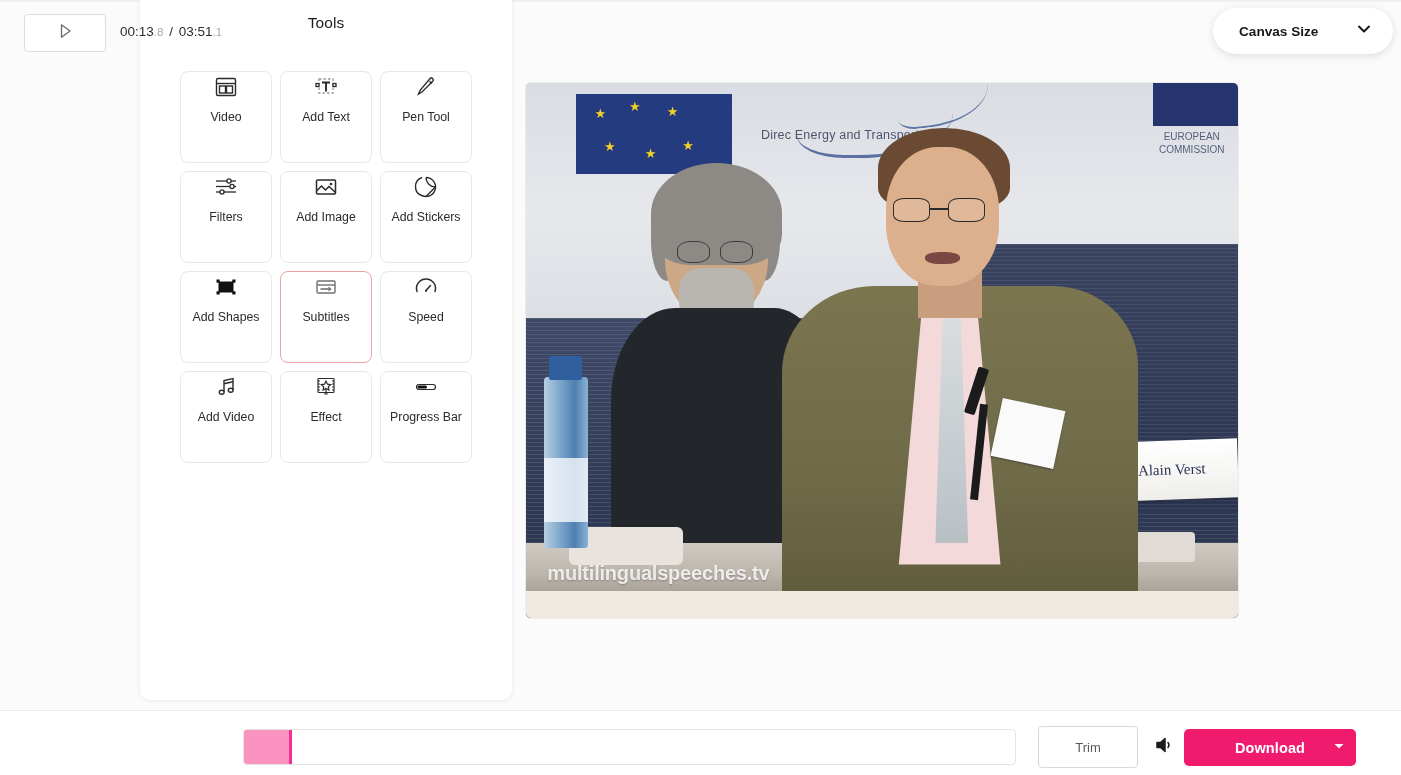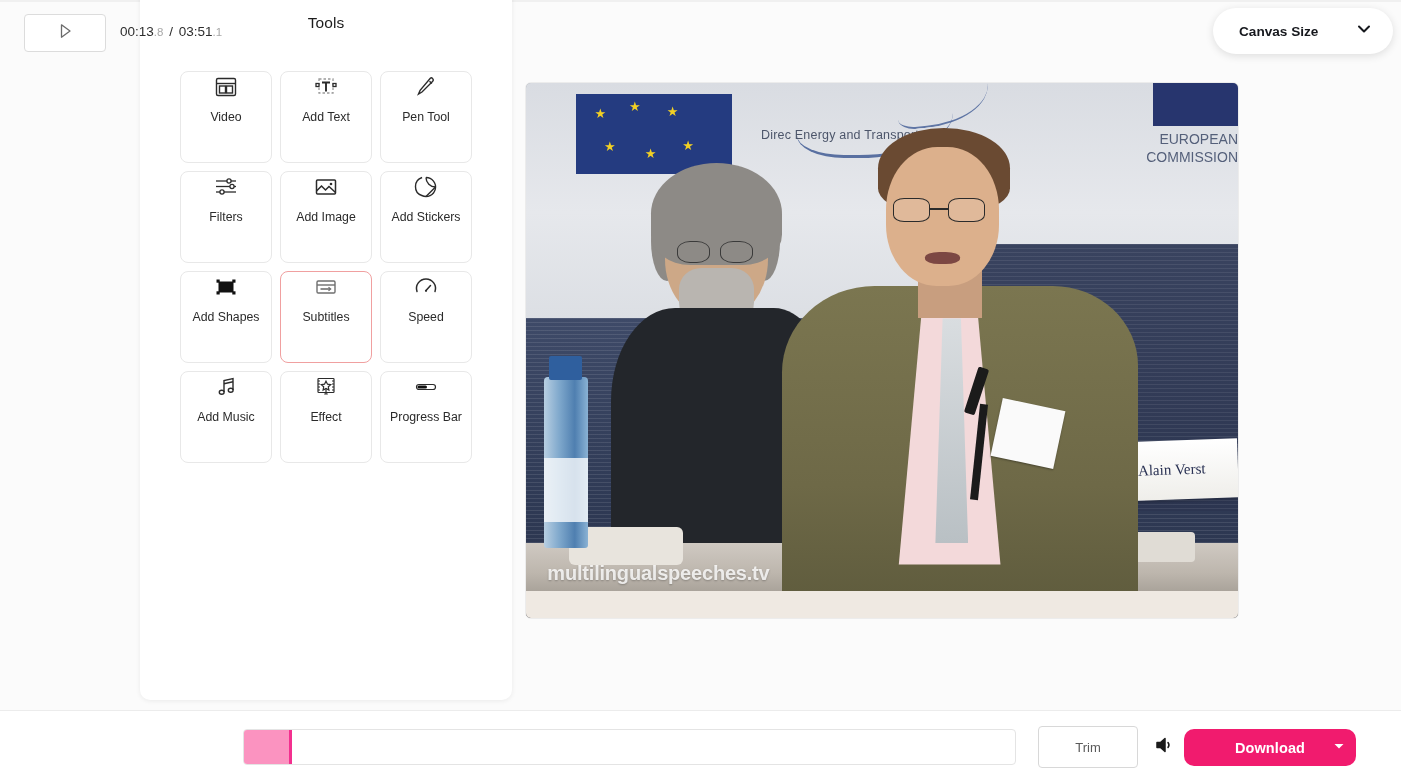--- a/index.html
+++ b/index.html
@@ -202,24 +202,24 @@
   .v-ec-flag {
     position: absolute;
     right: 0%; top: 0%;
     width: 12%; height: 8%;
     background: #27356e;
   }
   .v-ec-text {
     position: absolute;
     right: 0%; top: 9%;
     width: 13%;
-    font-size: 14px;
+    font-size: 10px;
     color: #3d4a68;
     line-height: 1.25;
-    text-align: right;
+    text-align: center;
     opacity: .85;
   }
 
   
   .v-table {
     position: absolute;
     left: 0; bottom: 0;
     width: 100%; height: 14%;
     background: linear-gradient(180deg,#cfc9c2 0%,#bdb6ad 40%,#8d877f 100%);
   }
@@ -528,21 +528,21 @@
     cursor: pointer;
   }
 
   .download-btn {
     position: absolute;
     left: 1168px; top: 730px;
     left: auto; right: 45px;
     top: 729px;
     width: 172px; height: 37px;
     background: #f11b6e;
-    border-radius: 10px;
+    border-radius: 5px;
     display: flex;
     align-items: center;
     justify-content: center;
     cursor: pointer;
   }
   .download-label {
     font-size: 14.5px;
     font-weight: bold;
     color: #ffffff;
     letter-spacing: .1px;
@@ -679,21 +679,21 @@
 
         <div class="tool-tile">
           <span class="tool-icon">
             <svg width="26" height="26" viewBox="0 0 26 26" fill="none" stroke="#2b2b2b" stroke-width="1.4">
               <path d="M11 18V6.5l9-2V16"></path>
               <ellipse cx="8.7" cy="18.2" rx="2.4" ry="2"></ellipse>
               <ellipse cx="17.7" cy="16.2" rx="2.4" ry="2"></ellipse>
               <path d="M11 9.8l9-2"></path>
             </svg>
           </span>
-          <span class="tool-label">Add Music</span>
+          <span class="tool-label">Add Video</span>
         </div>
 
         <div class="tool-tile">
           <span class="tool-icon">
             <svg width="26" height="26" viewBox="0 0 26 26" fill="none" stroke="#2b2b2b" stroke-width="1.2">
               <rect x="5" y="4.5" width="16" height="14" rx="0.8"></rect>
               <path d="M5 7h2M5 10h2M5 13h2M5 16h2M19 7h2M19 10h2M19 13h2M19 16h2" stroke-width="1"></path>
               <path d="M13 7.2l1.5 3 3.2.4-2.4 2.2.6 3.2-2.9-1.6-2.9 1.6.6-3.2L8.3 10.6l3.2-.4z"></path>
               <path d="M13 15v5M11.2 20h3.6" stroke-width="1.2"></path>
             </svg>

